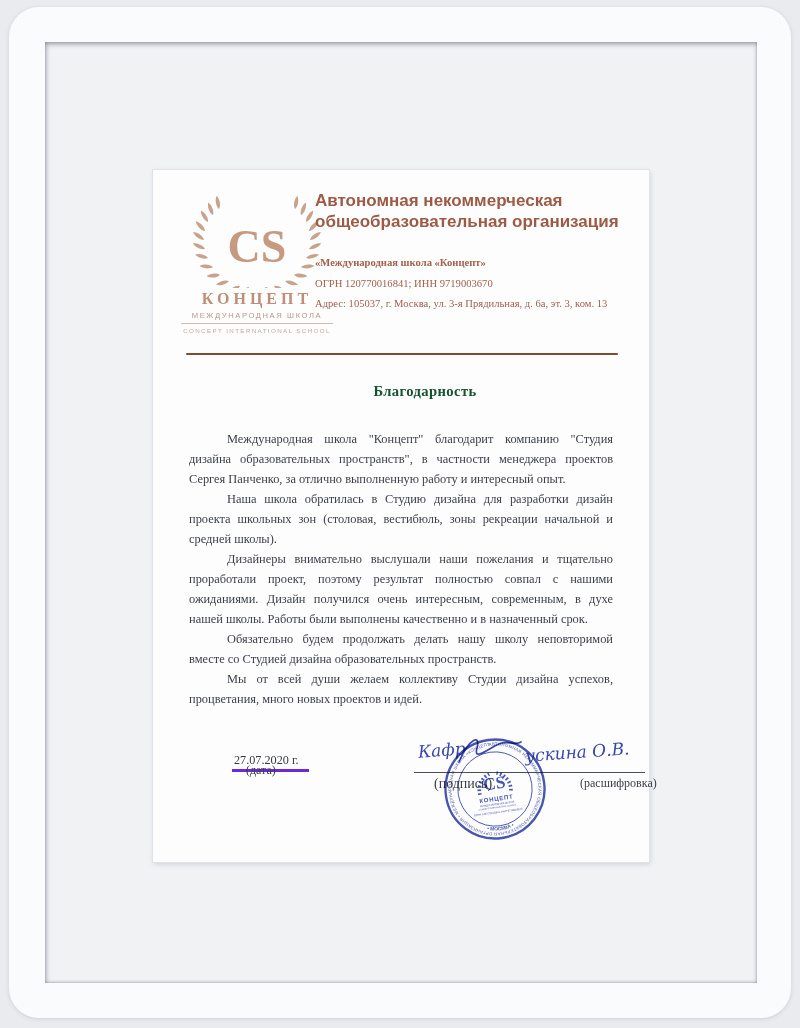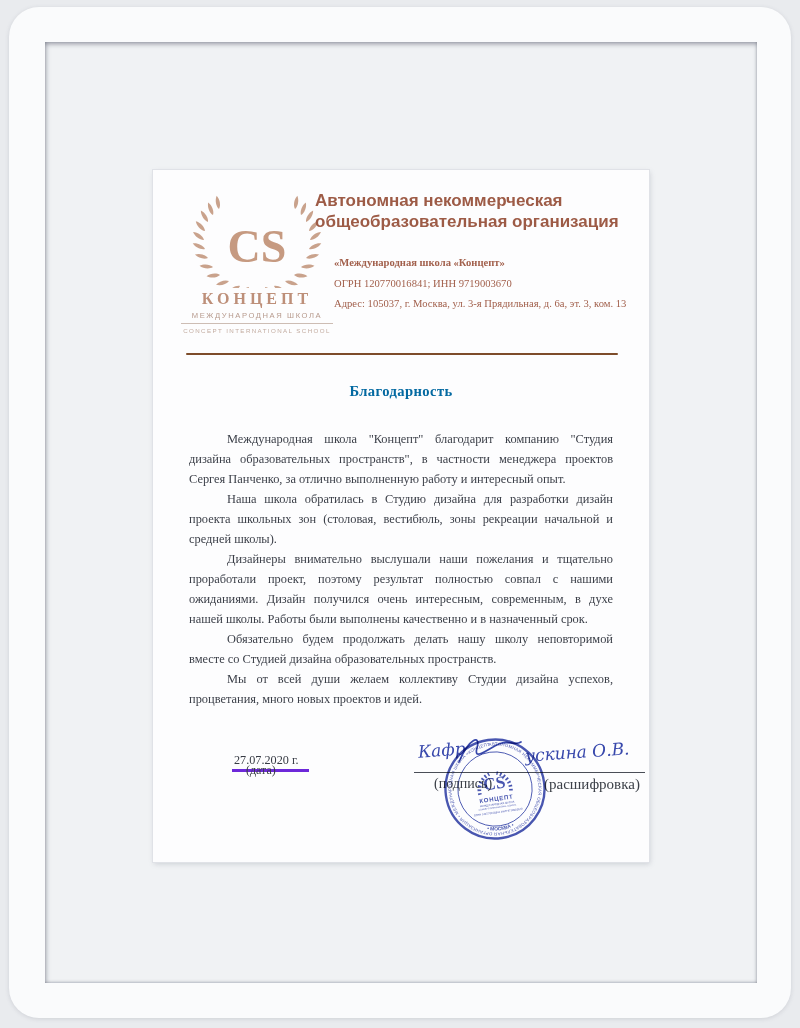--- a/index.html
+++ b/index.html
@@ -41,34 +41,34 @@
   }
   .logo .sub-en{
     font-family:"Liberation Sans",sans-serif;
     color:#c3aca0;font-size:6.2px;letter-spacing:1.4px;margin-top:3px;
   }
   .info{position:absolute;left:162px;top:20px;width:320px;}
   .info .org-type{
     font-family:"Liberation Sans",sans-serif;font-weight:bold;
     color:#9d5b46;font-size:17px;line-height:21px;width:312px;
   }
-  .info .lines{margin-top:21px;margin-left:19px;}
+  .info .lines{margin-top:21px;}
   .info .line{
     font-size:10.6px;line-height:20.5px;color:#a2604c;white-space:nowrap;
   }
   .info .line.bold{font-weight:bold;}
   .info a.email{color:#a2604c;text-decoration:underline;}
   .rule{
     position:absolute;left:33px;top:183px;width:432px;height:2px;
     background:#7d4c2a;border-radius:2px;
   }
   
   .doc-title{
     position:absolute;left:0;top:213px;width:100%;text-align:center;
-    font-size:14.6px;font-weight:bold;color:#0369a1;letter-spacing:.4px;
+    font-size:14.6px;font-weight:bold;color:#14532d;letter-spacing:.4px;padding-left:24px;
   }
   .body-text{
     position:absolute;left:36px;top:259px;width:424px;
     font-size:12.4px;line-height:20px;color:#3b3f48;
     text-align:justify;
   }
   .body-text p{margin:0;text-indent:38px;text-align-last:left;}
   
   .date-value{
     position:absolute;left:79px;top:583px;
@@ -79,21 +79,21 @@
     position:absolute;left:93px;top:593px;font-size:12px;color:#3c4048;
   }
   .sign-line{
     position:absolute;left:261px;top:578px;width:231px;height:24px;
     border-bottom:1px solid #4a4e57;
   }
   .sign-label{
     position:absolute;left:281px;top:606px;font-size:14px;color:#3c4048;
   }
   .decipher-label{
-    position:absolute;left:391px;top:606px;font-size:15px;color:#3c4048;
+    position:absolute;left:391px;top:606px;font-size:12px;color:#3c4048;padding-left:36px;
   }
   .handwriting{
     position:absolute;color:#3848ac;
     font-family:"DejaVu Serif",serif;font-style:italic;font-size:17px;
     transform:rotate(-4deg);z-index:3;white-space:nowrap;
   }
   .hw-left{left:265px;top:570px;}
   .hw-right{left:372px;top:572px;}
   .hw-squiggle{position:absolute;left:302px;top:566px;z-index:3;}
   .stamp{

